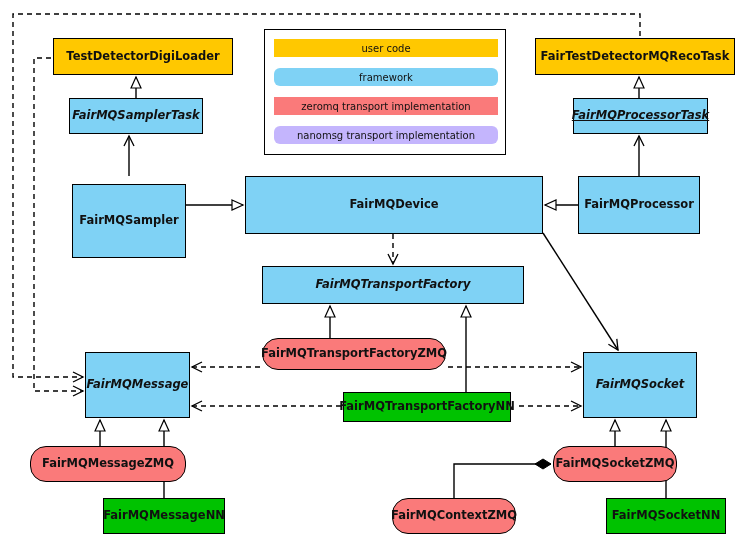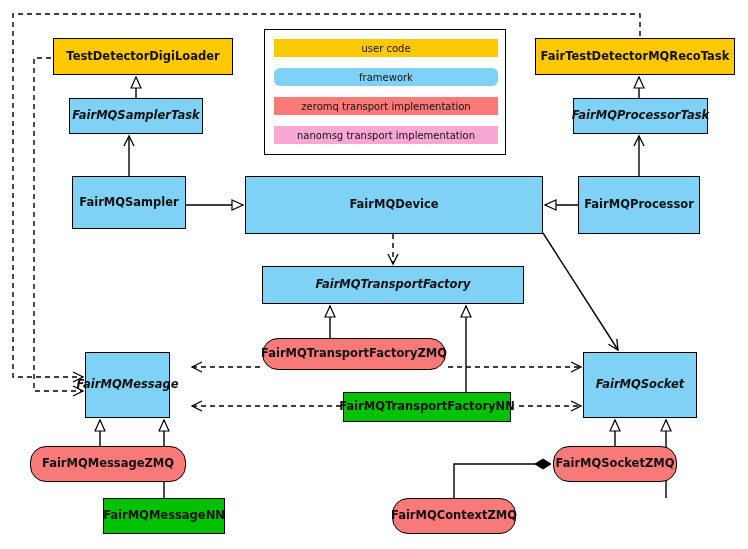--- a/index.html
+++ b/index.html
@@ -89,71 +89,74 @@
       <path d="M454,498 L454,464 L551,464" marker-end="url(#blackDiamond)"></path>
     </g>
   </svg>
 
   <div class="node c-user" style="left:53px;top:38px;width:180px;height:37px;">
       <span>TestDetectorDigiLoader</span>
     </div>
   <div class="node c-fw abstract" style="left:69px;top:98px;width:134px;height:36px;">
       <span>FairMQSamplerTask</span>
     </div>
-  <div class="node c-fw" style="left:72px;top:176px;width:114px;height:53px;">
+  <div class="node c-fw" style="left:72px;top:184px;width:114px;height:74px;">
       <span>FairMQSampler</span>
     </div>
   <div class="node c-fw" style="left:245px;top:176px;width:298px;height:58px;align-items:center;">
       <span>FairMQDevice</span>
     </div>
   <div class="node c-fw" style="left:578px;top:176px;width:122px;height:58px;">
       <span>FairMQProcessor</span>
     </div>
-  <div class="node c-fw abstract" style="left:573px;top:98px;width:135px;height:36px;">
+  <div class="node c-fw abstract" style="left:573px;top:98px;width:135px;height:36px;text-decoration:underline;">
       <span>FairMQProcessorTask</span>
     </div>
   <div class="node c-user" style="left:535px;top:38px;width:200px;height:37px;">
       <span>FairTestDetectorMQRecoTask</span>
     </div>
   <div class="node c-fw abstract" style="left:262px;top:266px;width:262px;height:38px;">
       <span>FairMQTransportFactory</span>
     </div>
   <div class="node c-zmq" style="left:262px;top:338px;width:184px;height:32px;">
       <span>FairMQTransportFactoryZMQ</span>
     </div>
   <div class="node c-nn" style="left:343px;top:392px;width:168px;height:30px;">
       <span>FairMQTransportFactoryNN</span>
     </div>
-  <div class="node c-fw abstract" style="left:85px;top:352px;width:85px;height:66px;">
+  <div class="node c-fw abstract" style="left:85px;top:352px;width:105px;height:66px;">
       <span>FairMQMessage</span>
     </div>
   <div class="node c-fw abstract" style="left:583px;top:352px;width:114px;height:66px;">
       <span>FairMQSocket</span>
     </div>
   <div class="node c-zmq" style="left:30px;top:446px;width:156px;height:36px;">
       <span>FairMQMessageZMQ</span>
     </div>
   <div class="node c-nn" style="left:103px;top:498px;width:122px;height:36px;">
       <span>FairMQMessageNN</span>
     </div>
   <div class="node c-zmq" style="left:392px;top:498px;width:124px;height:36px;">
       <span>FairMQContextZMQ</span>
     </div>
   <div class="node c-zmq" style="left:553px;top:446px;width:124px;height:36px;">
       <span>FairMQSocketZMQ</span>
     </div>
+  <div class="node c-nn" style="left:606px;top:498px;width:120px;height:36px;">
+      <span>FairMQSocketNN</span>
+    </div>
 
   <div id="legend">
     <div class="legrow r0" style="background:#FFC800;">
       <span>user code</span>
     </div>
     <div class="legrow r1" style="background:#7FD2F5;">
       <span>framework</span>
     </div>
     <div class="legrow r2" style="background:#FA7A7A;">
       <span>zeromq transport implementation</span>
     </div>
-    <div class="legrow r3" style="background:#f9a8d4;">
+    <div class="legrow r3" style="background:#c4b5fd;border-radius:6px;">
       <span>nanomsg transport implementation</span>
     </div>
   </div>
 
 </div>
 
 </body></html>

